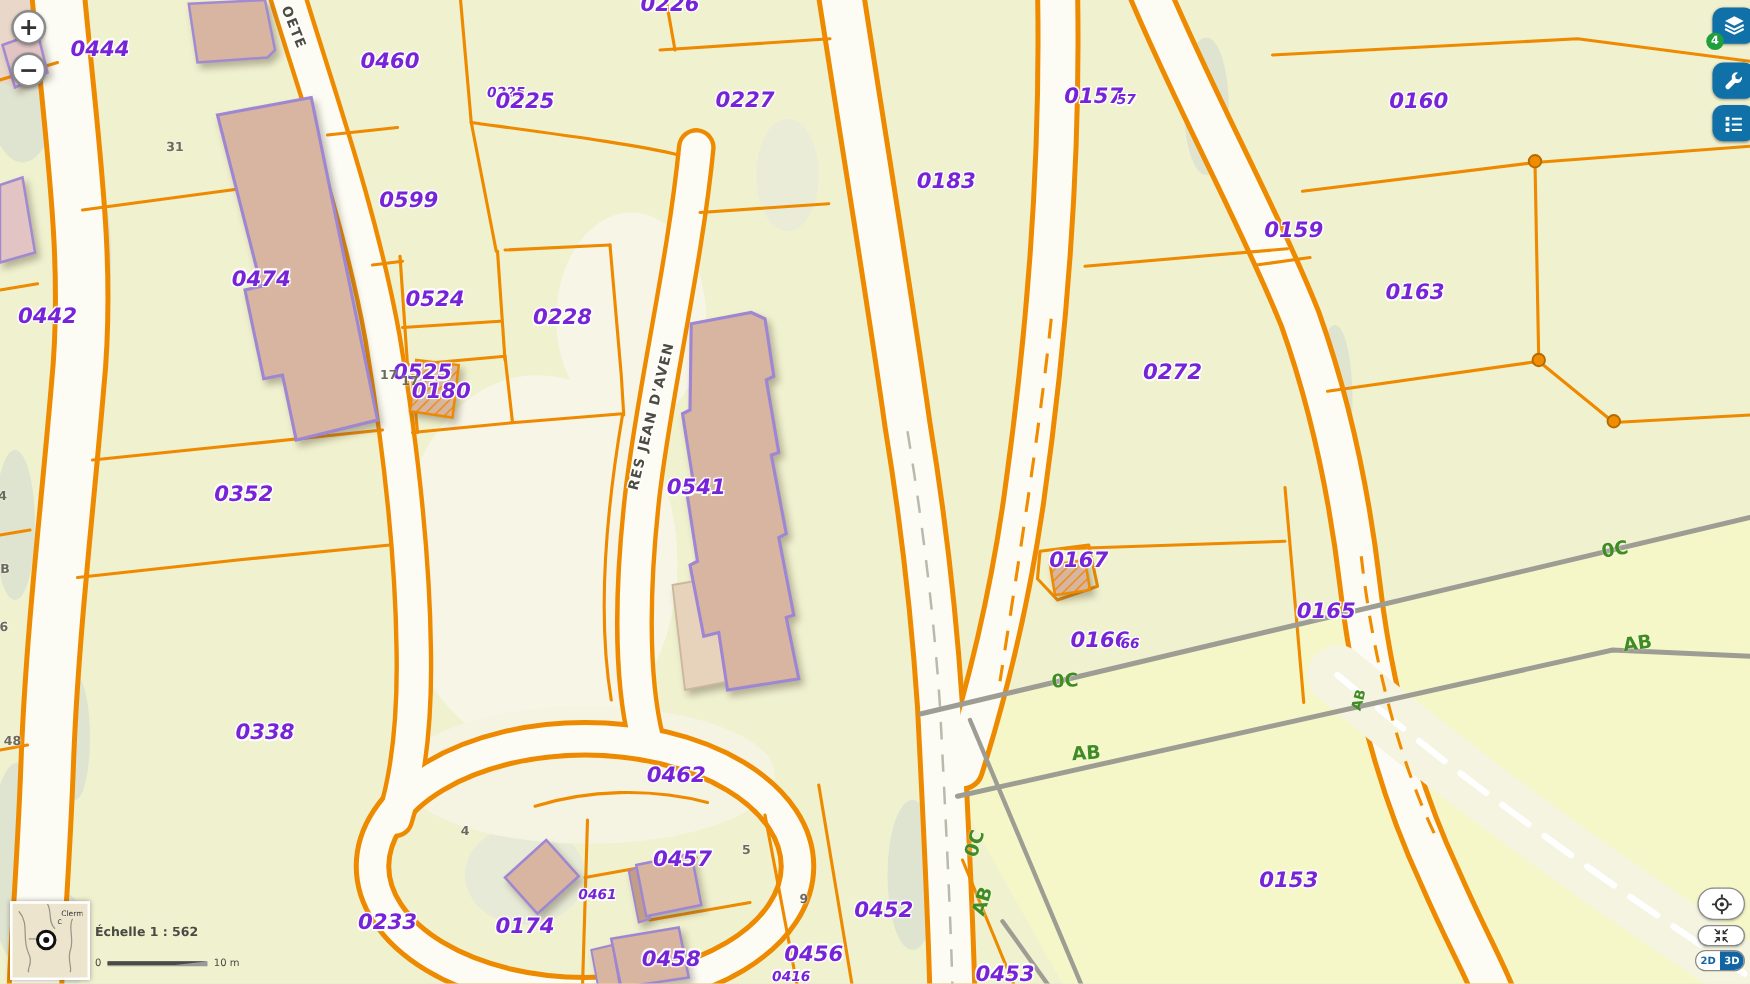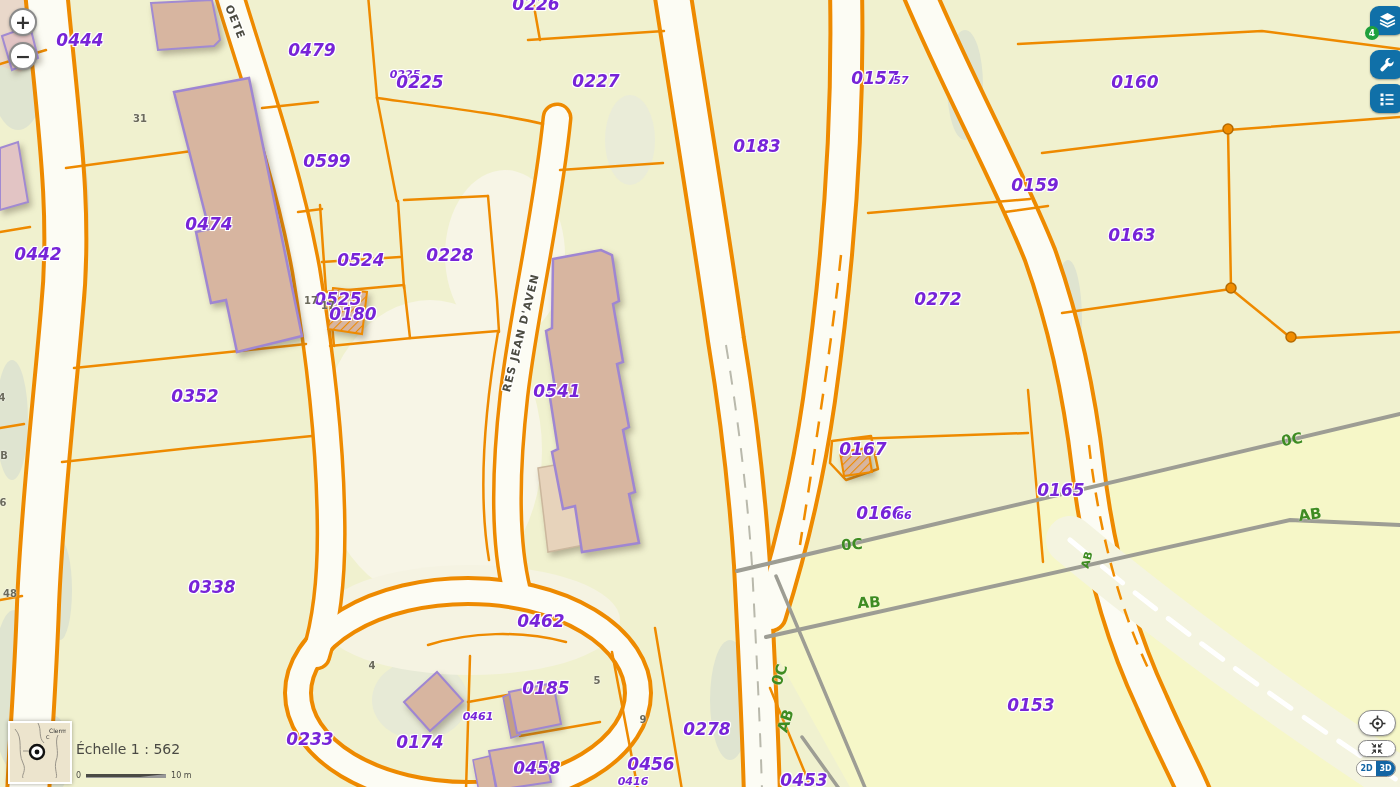--- a/index.html
+++ b/index.html
@@ -42,21 +42,21 @@
        overflow:hidden;display:flex;border:1px solid #8a8a8a;cursor:pointer;
        box-sizing:border-box;z-index:5;}
   #toggle-dim .half{flex:1;display:flex;align-items:center;justify-content:center;
        font-size:8px;font-weight:bold;}
   #half-2d{background:#fff;color:#1264a3;}
   #half-3d{background:#1264a3;color:#fff;}
   
   #minimap{position:absolute;left:8px;top:721px;width:60px;height:59px;background:#ece4cd;
        border:2px solid #fff;box-shadow:0 0 4px rgba(0,0,0,.35);z-index:5;cursor:pointer;}
   #scale-box{position:absolute;left:76px;top:741px;z-index:5;color:#4a4a44;}
-  #scale-label{font-size:14px;}
+  #scale-label{font-size:10px;font-weight:bold;}
   #scale-bar-row{display:flex;align-items:center;gap:5px;margin-top:14px;font-size:8px;}
   #scale-bar{width:54px;height:0;border-top:3px solid #4a4a44;border-right:26px solid transparent;
        background:#999;height:1px;}
 </style>
 </head>
 <body>
 
 <div id="stage">
 
   <svg id="map-svg" viewBox="0 0 1400 787" preserveAspectRatio="none">
@@ -190,52 +190,52 @@
 
     <g fill="#f08c00" stroke="#b56a00" stroke-width="1.5">
       <circle cx="1228" cy="129" r="5"></circle>
       <circle cx="1231" cy="288" r="5"></circle>
       <circle cx="1291" cy="337" r="5"></circle>
     </g>
   </svg>
 
   <div id="label-layer">
       <span class="lbl p" style="left: 80px; top: 40px;">0444</span>
-      <span class="lbl p" style="left: 312px; top: 50px;">0479</span>
+      <span class="lbl p" style="left: 312px; top: 50px;">0460</span>
       <span class="lbl p" style="left: 536px; top: 4px;">0226</span>
       <span class="lbl ps" style="left: 405px; top: 74px;">0225</span>
       <span class="lbl p" style="left: 420px; top: 82px;">0225</span>
       <span class="lbl p" style="left: 596px; top: 81px;">0227</span>
       <span class="lbl p" style="left: 875px; top: 78px;">0157</span>
       <span class="lbl ps" style="left: 901px; top: 80px;">57</span>
       <span class="lbl p" style="left: 1135px; top: 82px;">0160</span>
       <span class="lbl p" style="left: 751px; top: 146px; padding-left: 12px;">0183</span>
       <span class="lbl p" style="left: 327px; top: 161px;">0599</span>
       <span class="lbl p" style="left: 1035px; top: 185px;">0159</span>
       <span class="lbl p" style="left: 209px; top: 224px;">0474</span>
       <span class="lbl p" style="left: 1132px; top: 235px;">0163</span>
-      <span class="lbl p" style="left: 361px; top: 240px; margin-top: 20px;">0524</span>
+      <span class="lbl p" style="left: 348px; top: 240px;">0524</span>
       <span class="lbl p" style="left: 450px; top: 255px;">0228</span>
       <span class="lbl p" style="left: 338px; top: 275px; margin-top: 24px;">0525</span>
       <span class="lbl p" style="left: 938px; top: 299px;">0272</span>
       <span class="lbl p" style="left: 353px; top: 314px;">0180</span>
       <span class="lbl p" style="left: 38px; top: 254px;">0442</span>
       <span class="lbl p" style="left: 195px; top: 396px;">0352</span>
       <span class="lbl p" style="left: 557px; top: 391px;">0541</span>
       <span class="lbl p" style="left: 854px; top: 449px; padding-left: 18px;">0167</span>
       <span class="lbl p" style="left: 1061px; top: 490px;">0165</span>
       <span class="lbl p" style="left: 880px; top: 513px;">0166</span>
       <span class="lbl ps" style="left: 904px; top: 515px;">66</span>
       <span class="lbl p" style="left: 196px; top: 587px; padding-left: 32px;">0338</span>
       <span class="lbl p" style="left: 541px; top: 621px;">0462</span>
-      <span class="lbl p" style="left: 546px; top: 688px;">0185</span>
+      <span class="lbl p" style="left: 546px; top: 688px;">0457</span>
       <span class="lbl ps" style="left: 478px; top: 716px;">0461</span>
       <span class="lbl p" style="left: 420px; top: 742px;">0174</span>
       <span class="lbl p" style="left: 310px; top: 739px;">0233</span>
-      <span class="lbl p" style="left: 707px; top: 729px;">0278</span>
+      <span class="lbl p" style="left: 707px; top: 729px;">0452</span>
       <span class="lbl p" style="left: 537px; top: 768px;">0458</span>
       <span class="lbl p" style="left: 651px; top: 764px;">0456</span>
       <span class="lbl ps" style="left: 633px; top: 781px;">0416</span>
       <span class="lbl p" style="left: 804px; top: 780px;">0453</span>
       <span class="lbl p" style="left: 1031px; top: 705px;">0153</span>
       <span class="lbl g" style="left: 140px; top: 119px;">31</span>
       <span class="lbl g" style="left: 311px; top: 301px;">17</span>
       <span class="lbl g" style="left: 328px; top: 306px;">17</span>
       <span class="lbl g" style="left: 372px; top: 666px;">4</span>
       <span class="lbl g" style="left: 2px; top: 398px;">4</span>

